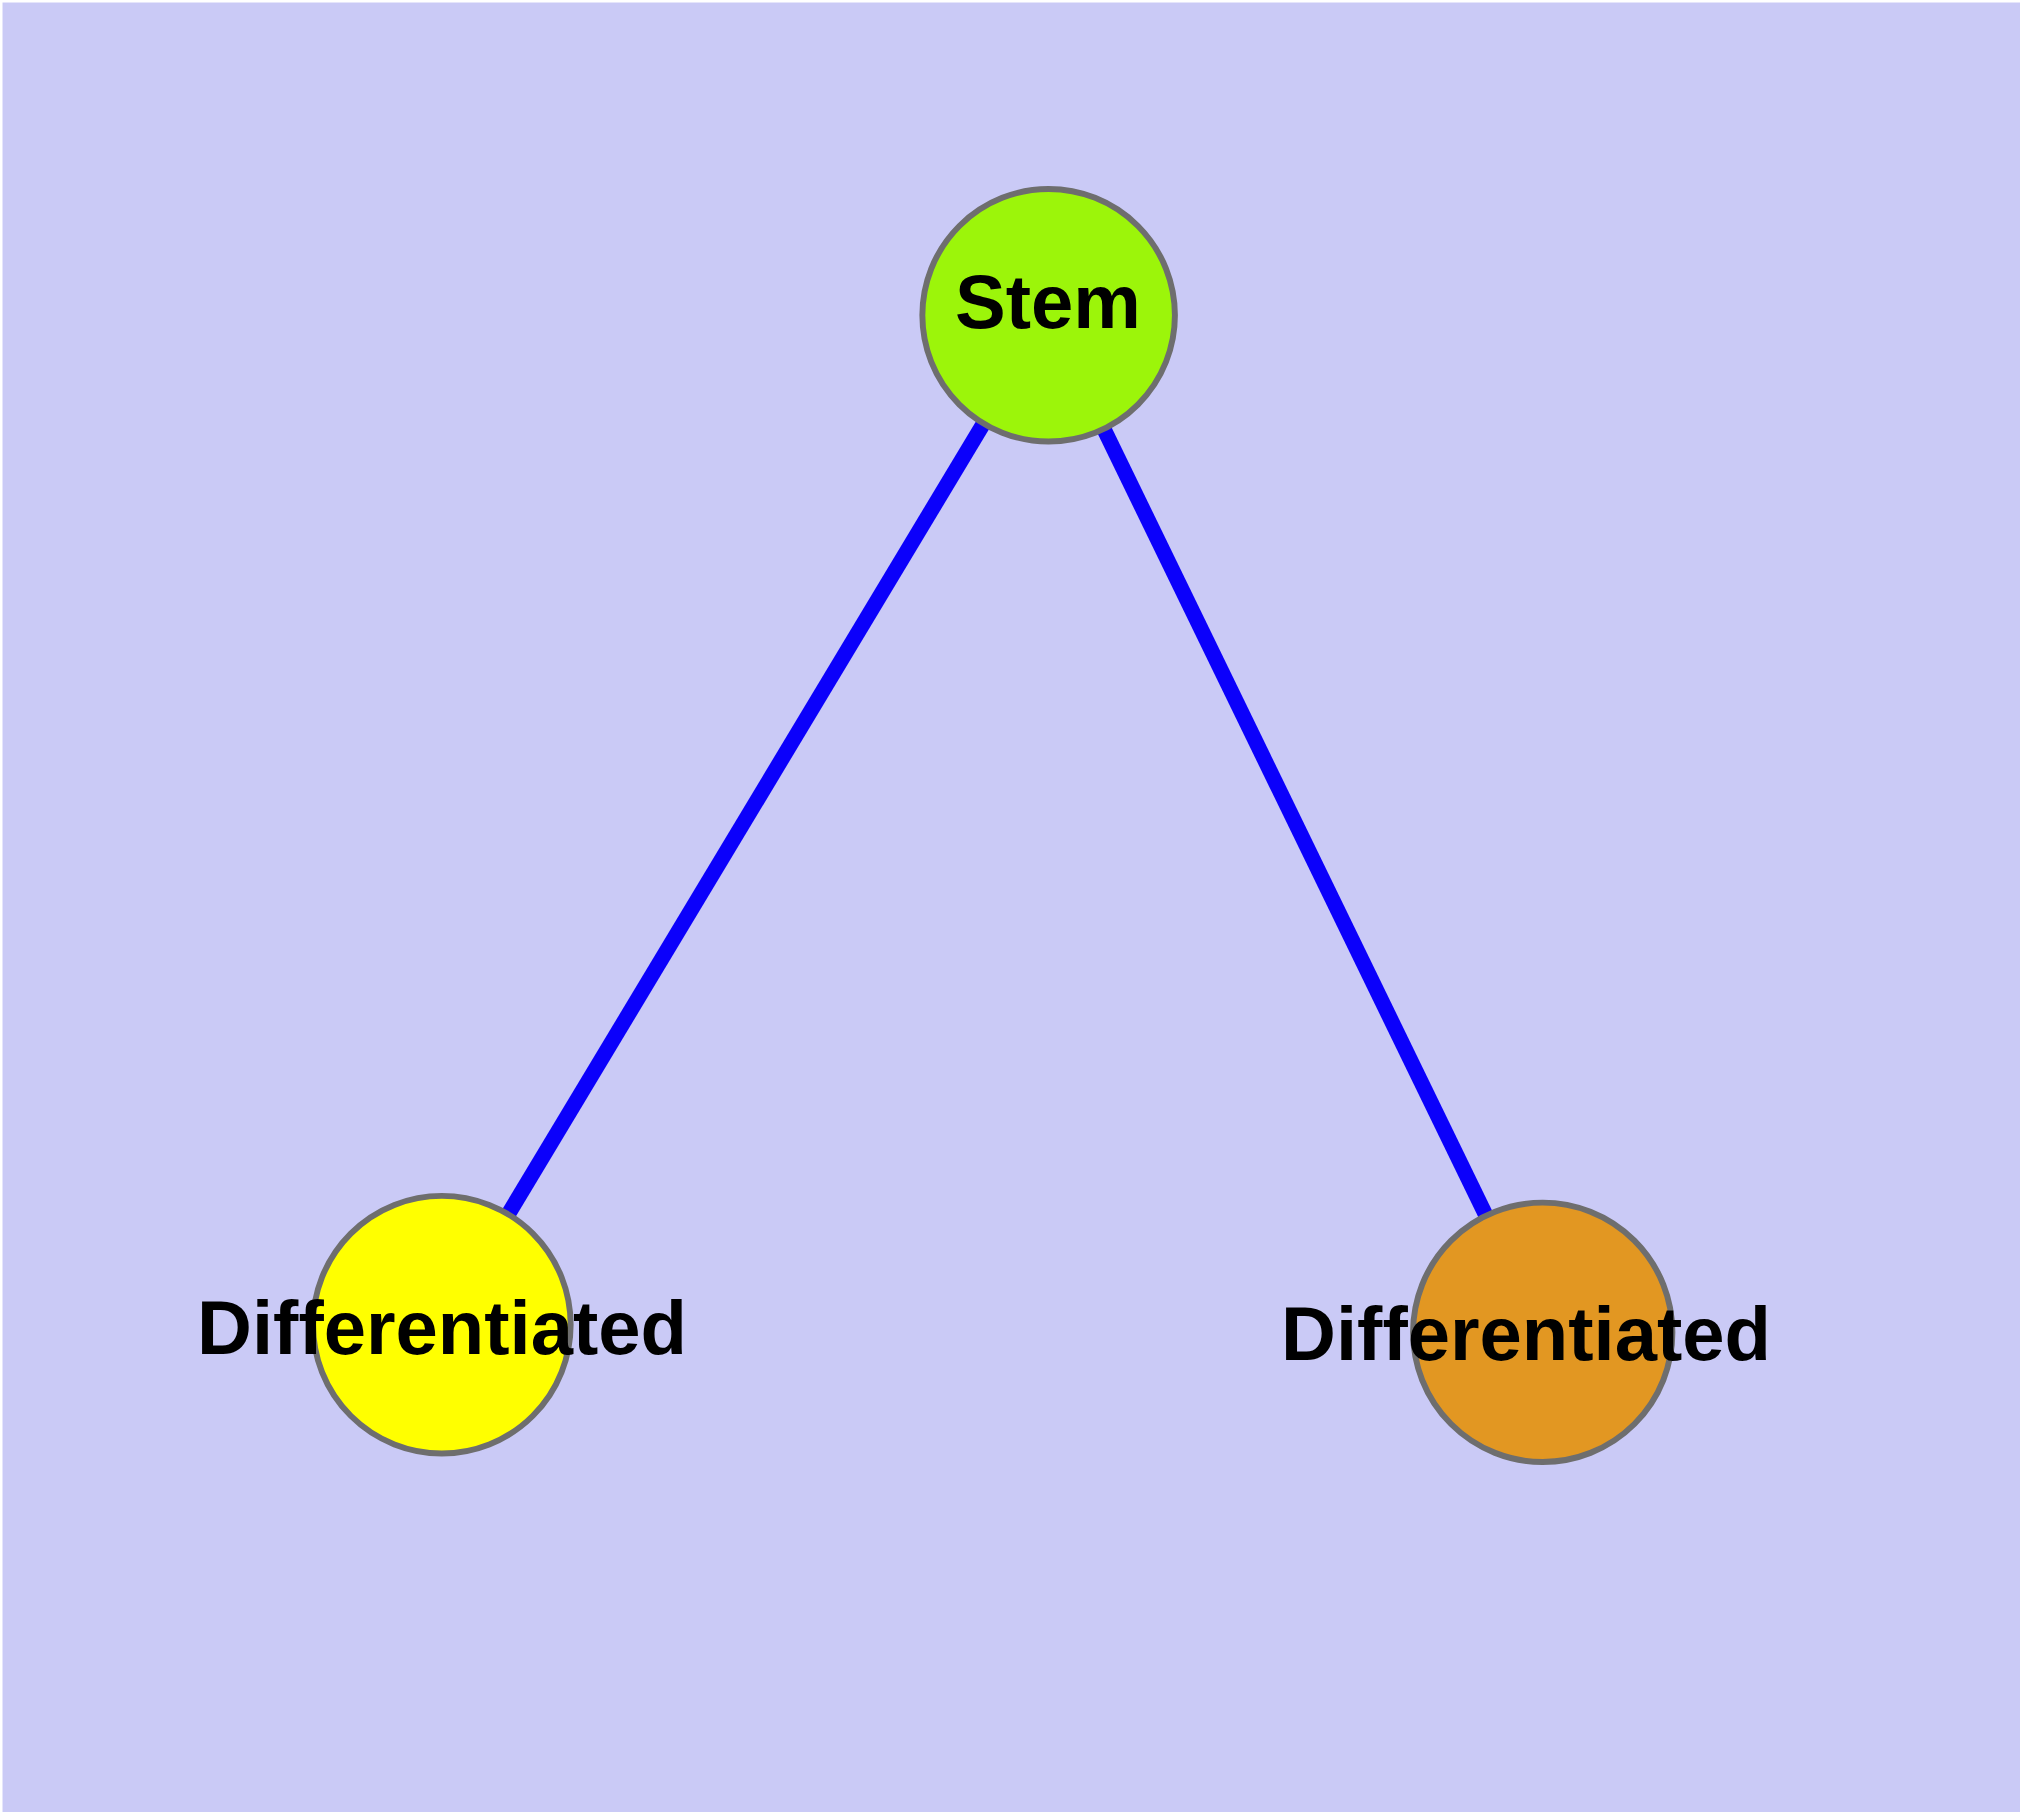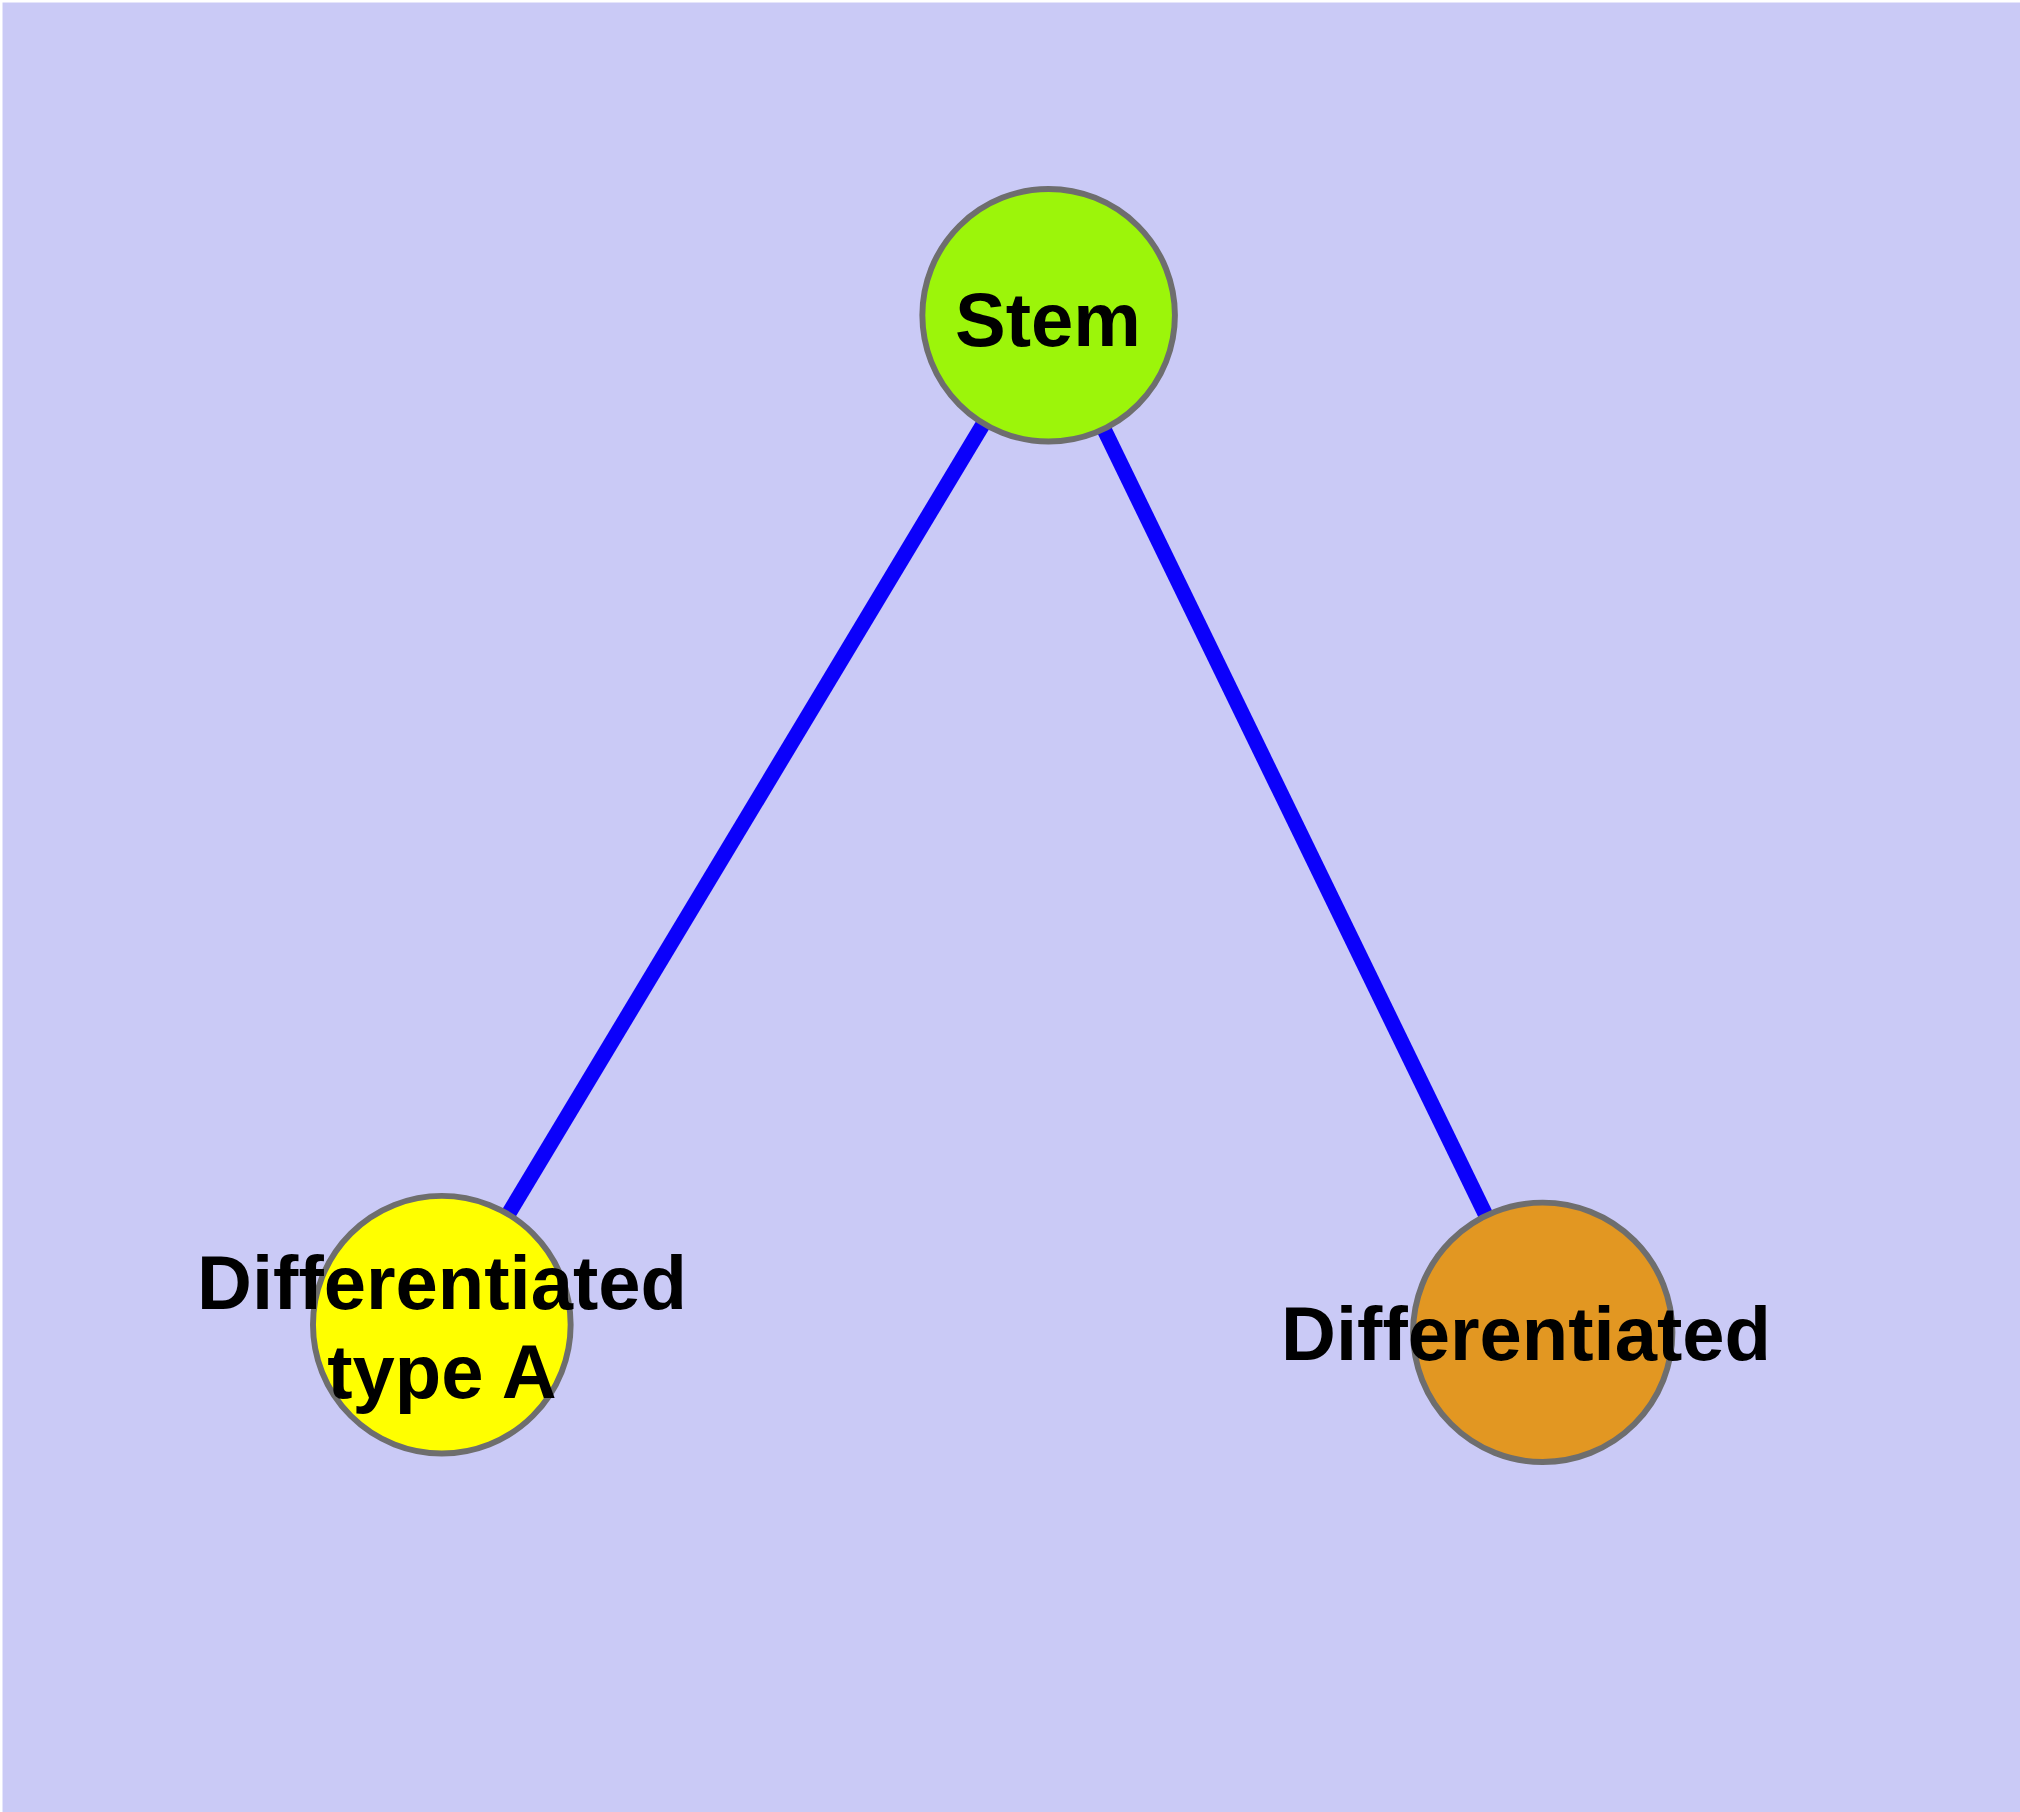--- a/index.html
+++ b/index.html
@@ -26,21 +26,21 @@
     position: absolute;
     transform: translate(-50%, -50%);
     text-align: center;
     font-family: "Liberation Sans", sans-serif;
     font-weight: bold;
     font-size: 76px;
     line-height: 1.17;
     white-space: nowrap;
   }
   .node-label .line { display: block; }
-  #label-stem   { left: 1048px; top: 320px; }
+  #label-stem   { left: 1048px; top: 302px; }
   #label-type-a { left: 442px;  top: 1328px; }
   #label-type-b { left: 1526px; top: 1334px; }
 </style>
 </head>
 <body>
 
 <div class="canvas" style="background-color: rgb(202, 202, 246);">
 
   <svg class="graph-svg" viewBox="0 0 2384 2138" xmlns="http://www.w3.org/2000/svg">
 
@@ -54,21 +54,20 @@
 
     <circle cx="1820" cy="1572" r="153" fill="#e29722" stroke="#6e6e6e" stroke-width="7"></circle>
   </svg>
 
   <div class="node-label" id="label-stem" style="color: rgb(0, 0, 0);">
     <span class="line">Stem</span>
   </div>
 
   <div class="node-label" id="label-type-a" style="color: rgb(0, 0, 0);">
     <span class="line">Differentiated</span>
-    <span class="line">type A</span>
   </div>
 
   <div class="node-label" id="label-type-b" style="color: rgb(0, 0, 0);">
     <span class="line">Differentiated</span>
   </div>
 
 </div>
 
 
 </body></html>

